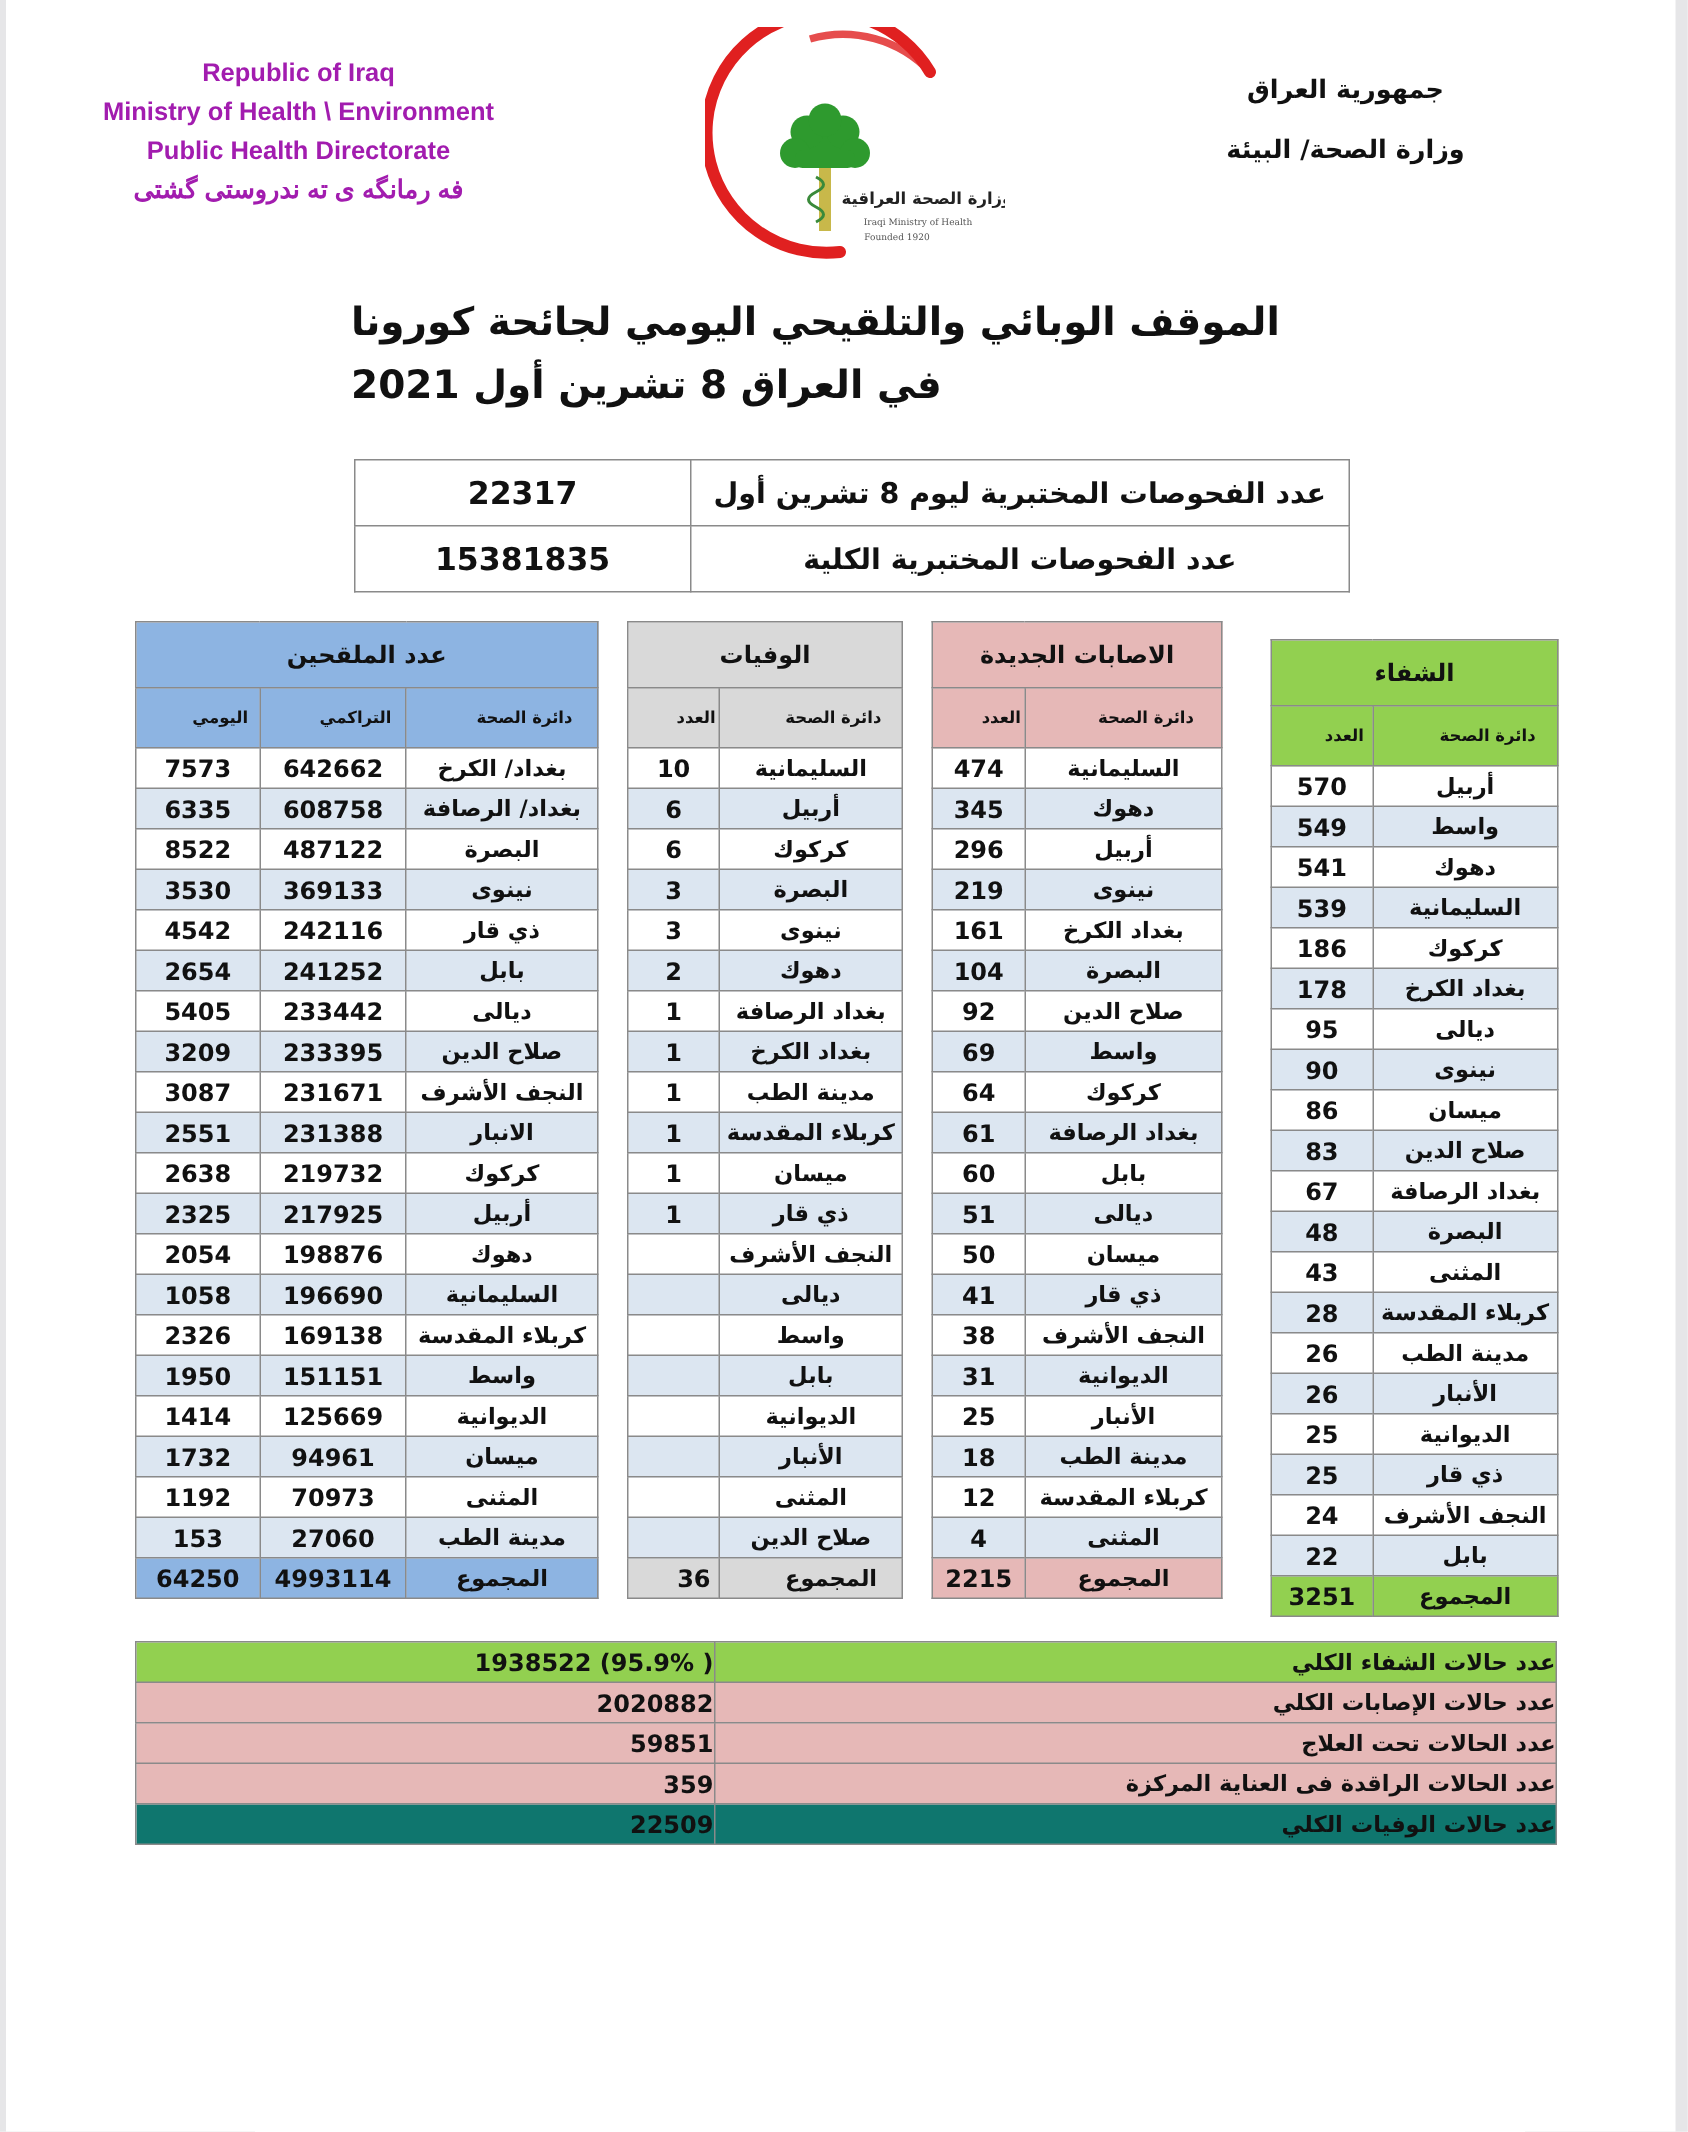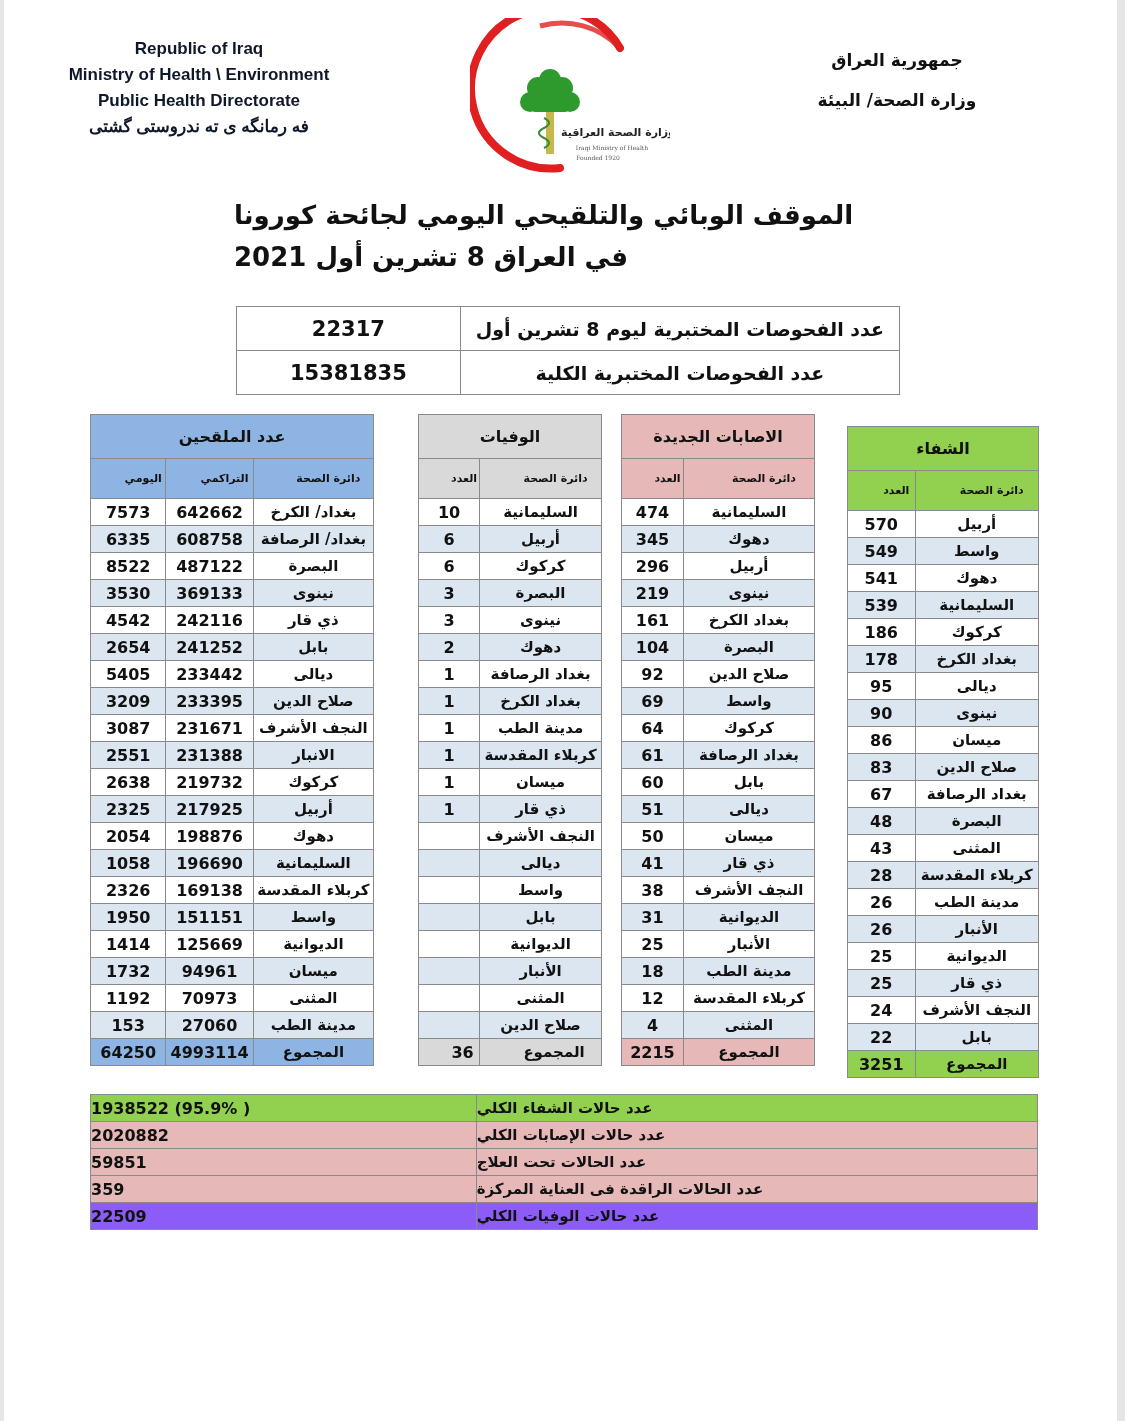--- a/index.html
+++ b/index.html
@@ -1,21 +1,21 @@
 <!DOCTYPE html>
 <html><head>
 <meta charset="utf-8">
 <style>
   * { box-sizing: border-box; margin: 0; padding: 0; }
   html, body { width: 1125px; height: 1421px; background: #e6e6e8; }
   body { font-family: "DejaVu Sans", "Liberation Sans", sans-serif; color: #111; position: relative; overflow: hidden; }
   .page { position: absolute; left: 4px; top: 0; width: 1113px; height: 1421px; background: #ffffff; }
 
   
-  .hdr-en { position: absolute; left: 40px; top: 36px; width: 310px; text-align: center; font-family: "Liberation Sans", sans-serif; font-weight: bold; font-size: 17px; line-height: 26px; color: #0f172a; }
+  .hdr-en { position: absolute; left: 40px; top: 36px; width: 310px; text-align: center; font-family: "Liberation Sans", sans-serif; font-weight: bold; font-size: 17px; line-height: 26px; color: #a21caf; }
   .hdr-en .ku { font-size: 17px; direction: rtl; }
   .hdr-ar { position: absolute; right: 120px; top: 40px; width: 200px; text-align: center; direction: rtl; font-weight: bold; font-size: 17px; line-height: 40px; color: #111; }
   .logo { position: absolute; left: 466px; top: 18px; width: 200px; height: 160px; }
 
   .title { position: absolute; left: 230px; top: 194px; width: 680px; text-align: left; direction: rtl; font-weight: bold; font-size: 26px; line-height: 42px; color: #111; }
 
   
   .tests { position: absolute; left: 232px; top: 306px; width: 664px; border-collapse: collapse; direction: rtl; }
   .tests td { border: 1.5px solid #8a8a8a; height: 44px; font-weight: bold; font-size: 19px; text-align: center; }
   .tests td.lbl { width: 440px; }
@@ -35,32 +35,32 @@
   .recov tr.total td { background: #92d050; }
 
   .newc { left: 617px; width: 194px; }
   .newc th { background: #e6b8b7; }
   .newc tr.total td { background: #e6b8b7; }
 
   .deaths { left: 414px; width: 184px; }
   .deaths th { background: #d9d9d9; }
   .deaths tr.total td { background: #d9d9d9; padding-left: 29px; }
 
-  .vacc { left: 86px; width: 284px; }
+  .vacc { left: 86px; width: 309px; }
   .vacc th { background: #8db4e2; }
   .vacc tr.total td { background: #8db4e2; }
 
   
   .summary { position: absolute; left: 86px; top: 1094px; width: 948px; border-collapse: collapse; direction: rtl; }
-  .summary td { border: 1.2px solid #8a8a8a; height: 27px; text-align: left; font-weight: bold; font-size: 15px; }
+  .summary td { border: 1.2px solid #8a8a8a; height: 27px; text-align: right; font-weight: bold; font-size: 15px; }
   .summary td.lbl { width: 562px; }
   .summary td.val { width: 386px; font-size: 16px; }
   .summary tr.green td { background: #92d050; }
   .summary tr.pink td { background: #e6b8b7; }
-  .summary tr.beige td { background: #8b5cf6; }
+  .summary tr.beige td { background: #0f766e; }
 </style>
 </head>
 <body>
 
 <div class="page">
 
   <div class="hdr-en">
     <div>Republic of Iraq</div>
     <div>Ministry of Health \ Environment</div>
     <div>Public Health Directorate</div>

